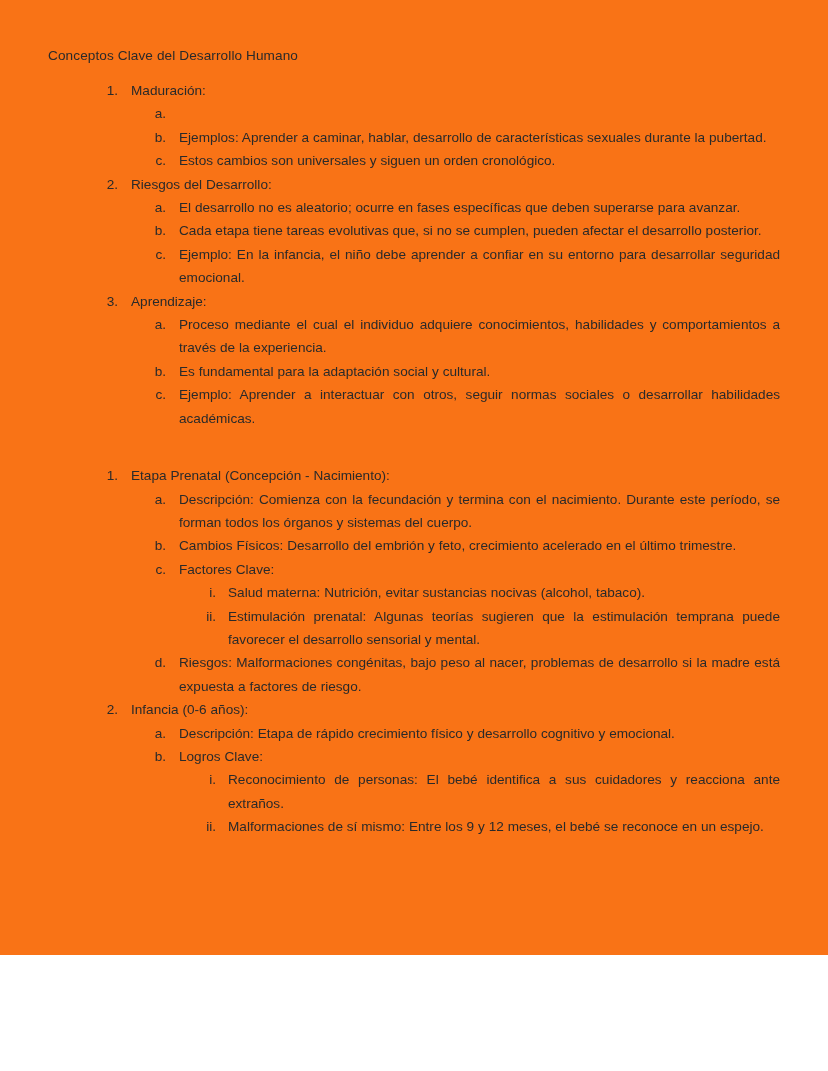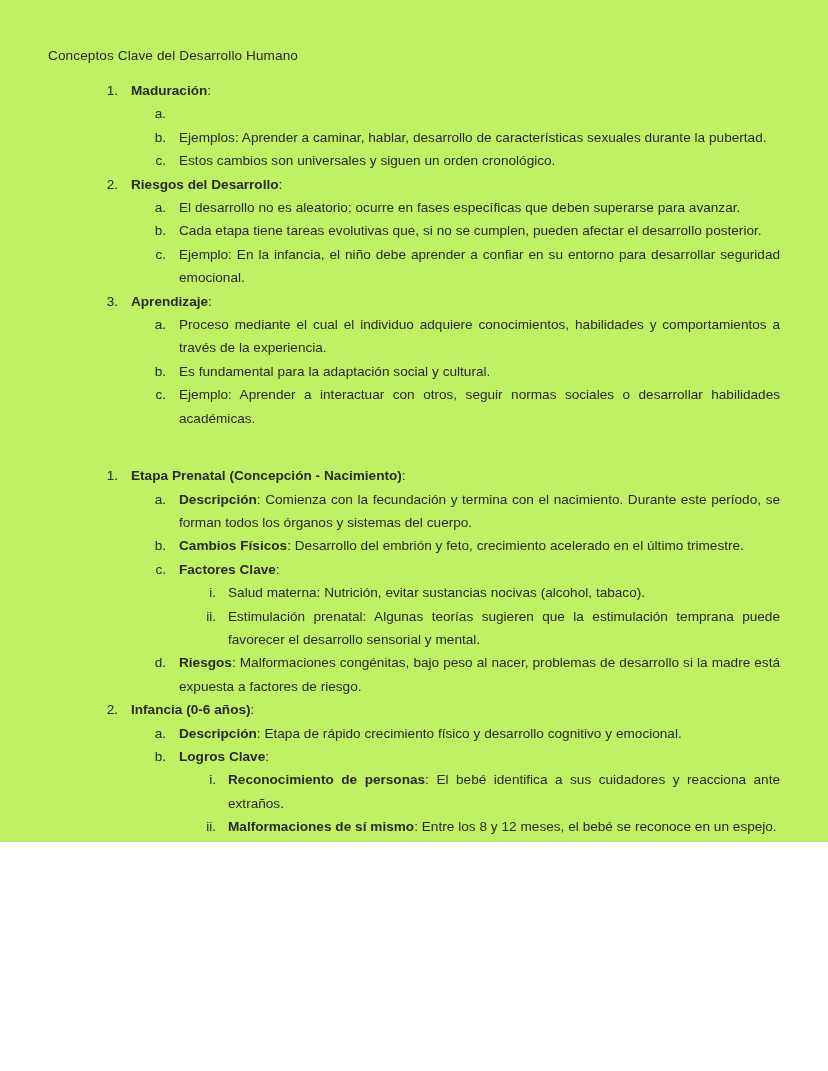--- a/index.html
+++ b/index.html
@@ -10,23 +10,23 @@
   }
   body {
     width: 828px;
     height: 1071px;
     font-family: "Liberation Sans", sans-serif;
     color: #2a2a2a;
     overflow: hidden;
   }
   .page {
     width: 828px;
-    height: 842px;
+    height: 955px;
     padding: 46px 48px 0 48px;
-    background: #bef264;
+    background: #f97316;
   }
 
   
   .section-heading {
     font-size: 13.6px;
     line-height: 19px;
     letter-spacing: 0.1px;
     color: #2a2a2a;
     margin: 0 0 14px 0;
   }
@@ -66,21 +66,21 @@
   .lvl1 > .body { font-weight: 400; }
 
   
   .lvl2 { padding-left: 96px; }
   .lvl2 > .marker { width: 35px; padding-right: 13px; }
 
   
   .lvl3 { padding-left: 145px; }
   .lvl3 > .marker { width: 35px; padding-right: 12px; }
 
-  b, .b { font-weight: 700; margin-top: 35px; }
+  b, .b { font-weight: 400; margin-top: 35px; }
 </style>
 </head>
 <body>
 
 <div class="page">
   <div id="doc-root">
       <div class="section-heading">Conceptos Clave del Desarrollo Humano</div>
       <div class="row lvl1">
         <span class="marker">1.</span>
         <span class="body nojust"><b>Maduración</b><span>:</span></span>
@@ -168,16 +168,16 @@
       <div class="row lvl2">
         <span class="marker">b.</span>
         <span class="body nojust"><b>Logros Clave</b><span>:</span></span>
       </div>
       <div class="row lvl3">
         <span class="marker">i.</span>
         <span class="body"><b>Reconocimiento de personas</b><span>: El bebé identifica a sus cuidadores y reacciona ante extraños.</span></span>
       </div>
       <div class="row lvl3">
         <span class="marker">ii.</span>
-        <span class="body"><b>Malformaciones de sí mismo</b><span>: Entre los 8 y 12 meses, el bebé se reconoce en un espejo.</span></span>
+        <span class="body"><b>Malformaciones de sí mismo</b><span>: Entre los 9 y 12 meses, el bebé se reconoce en un espejo.</span></span>
       </div>
     </div>
 </div>
 
 </body></html>

